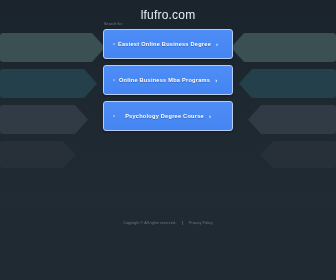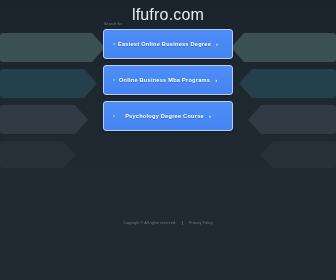--- a/index.html
+++ b/index.html
@@ -30,21 +30,21 @@
     left: 0;
     width: 336px;
     height: 30px;
     display: flex;
     align-items: center;
     justify-content: center;
     z-index: 6;
   }
   .domain-title {
     color: #e9eef3;
-    font-size: 16px;
+    font-size: 12px;
     letter-spacing: 0.2px;
     font-weight: 400;
     white-space: nowrap;
   }
 
   
   .deco-layer {
     position: absolute;
     inset: 0;
     z-index: 1;

